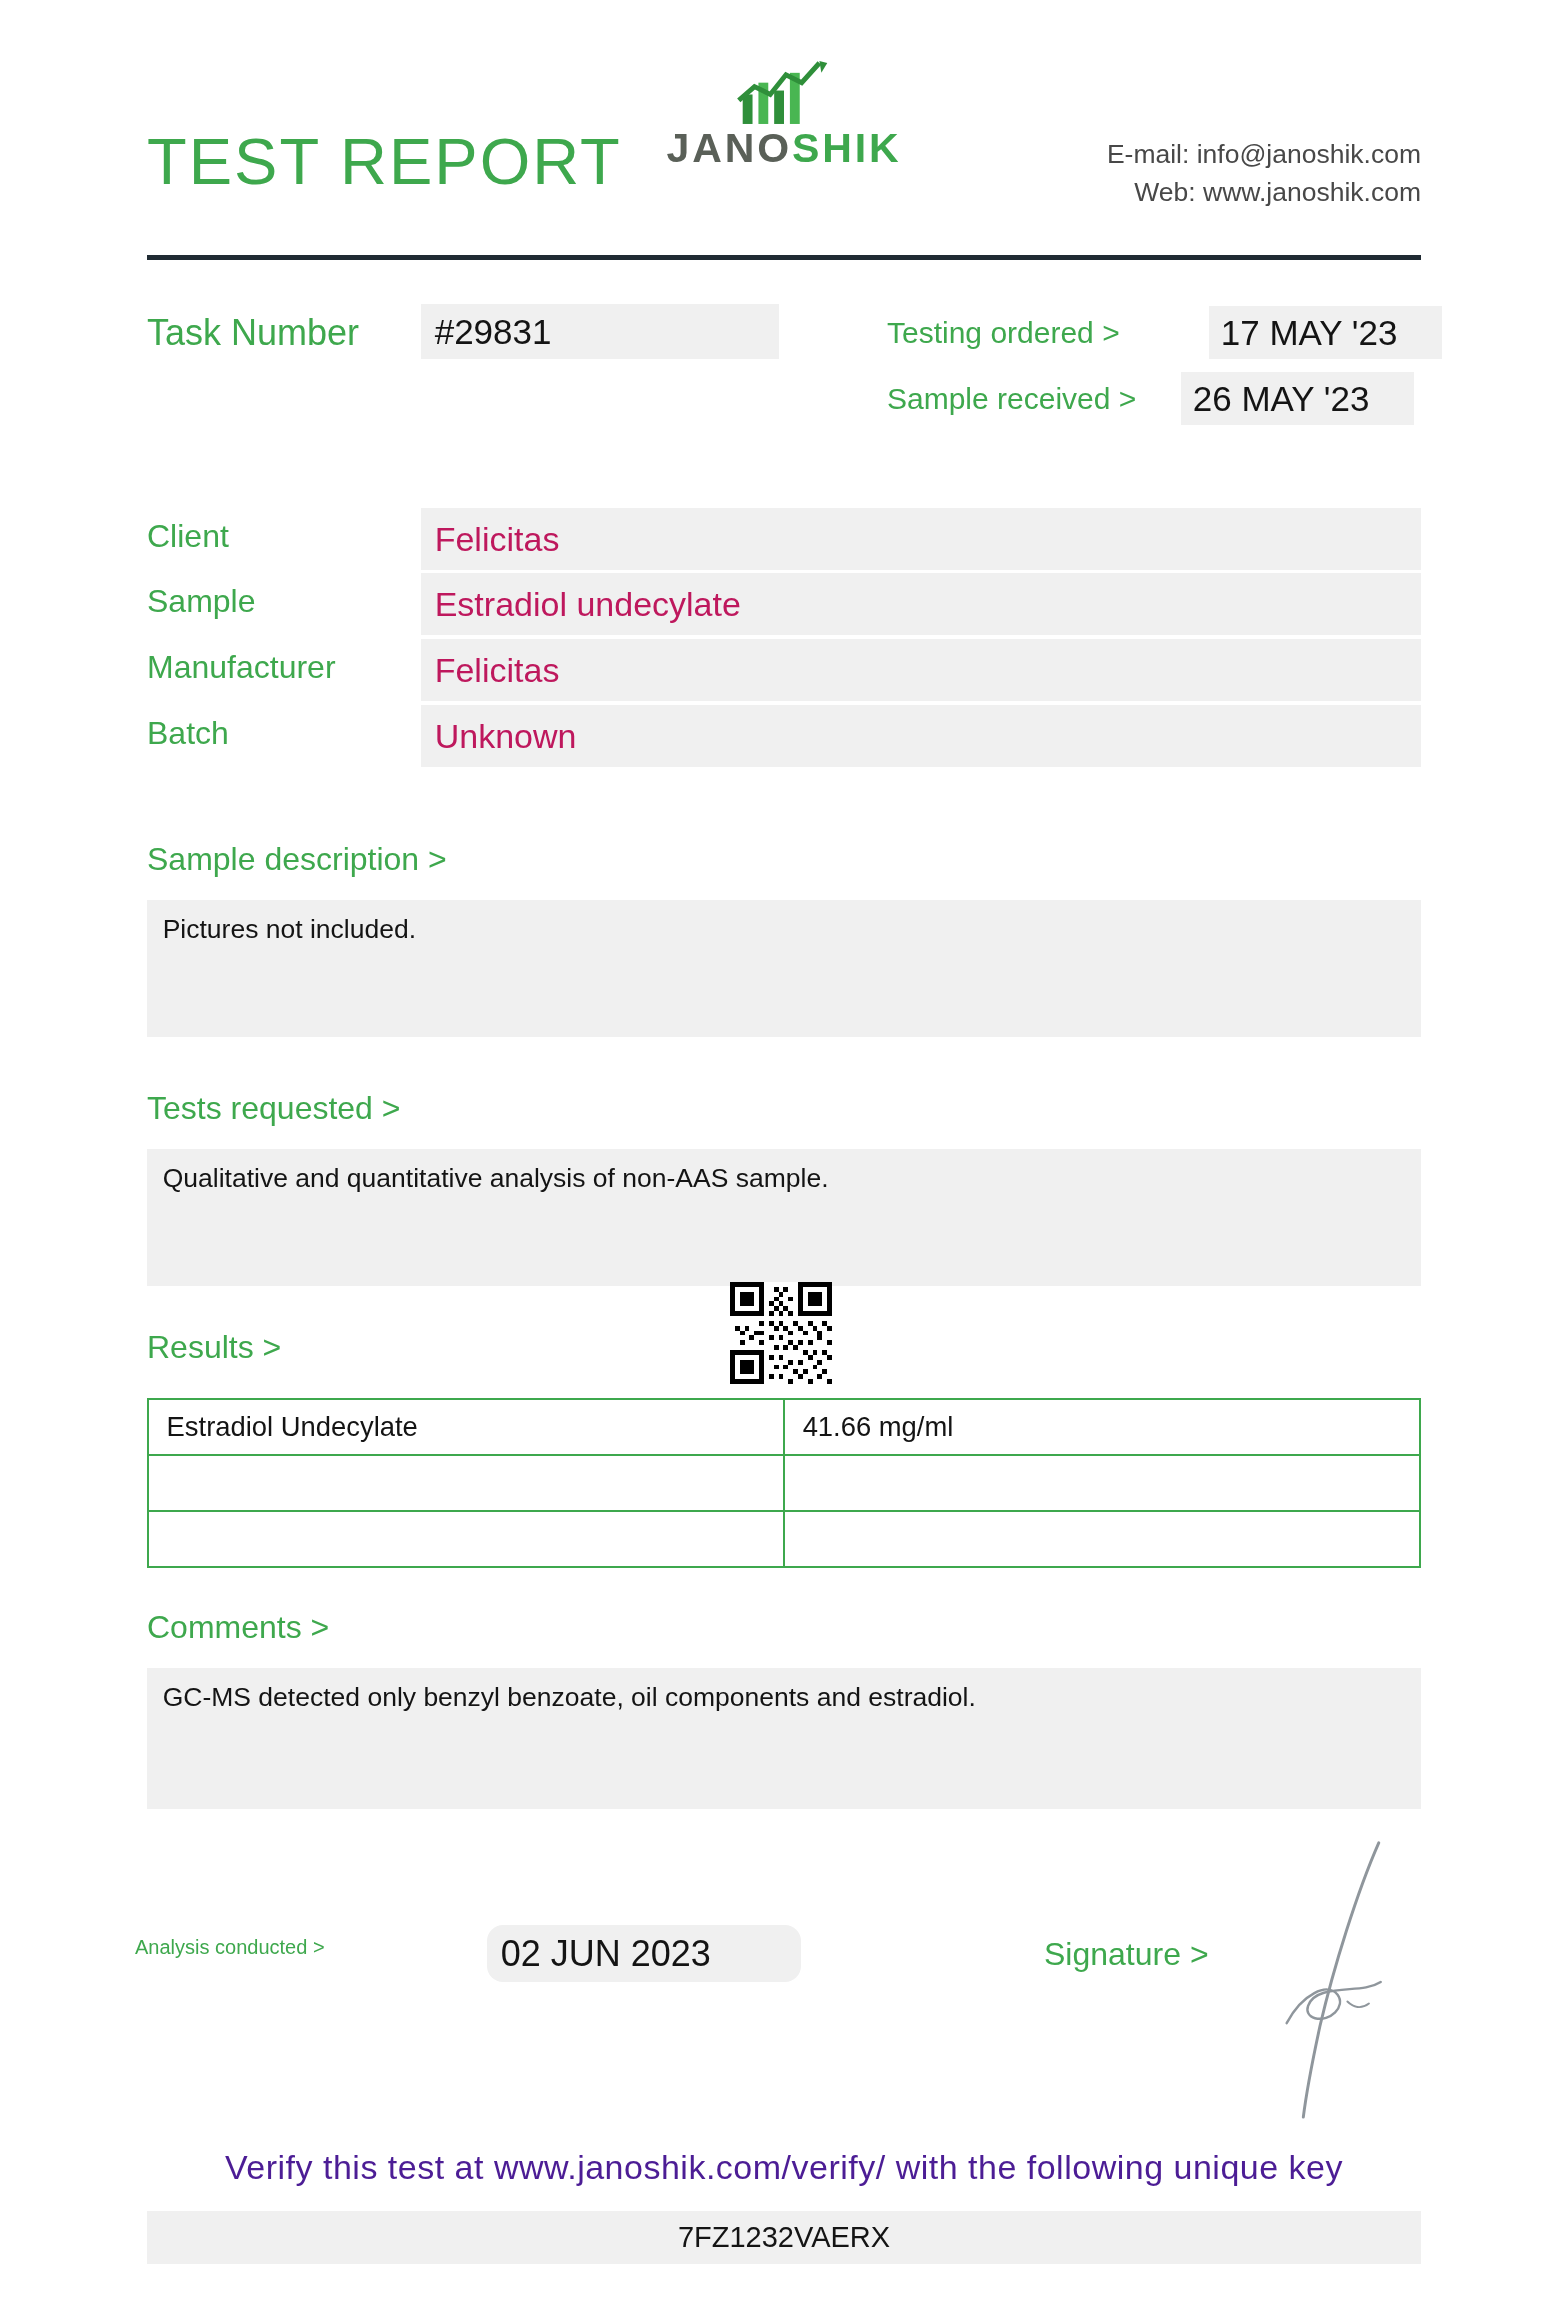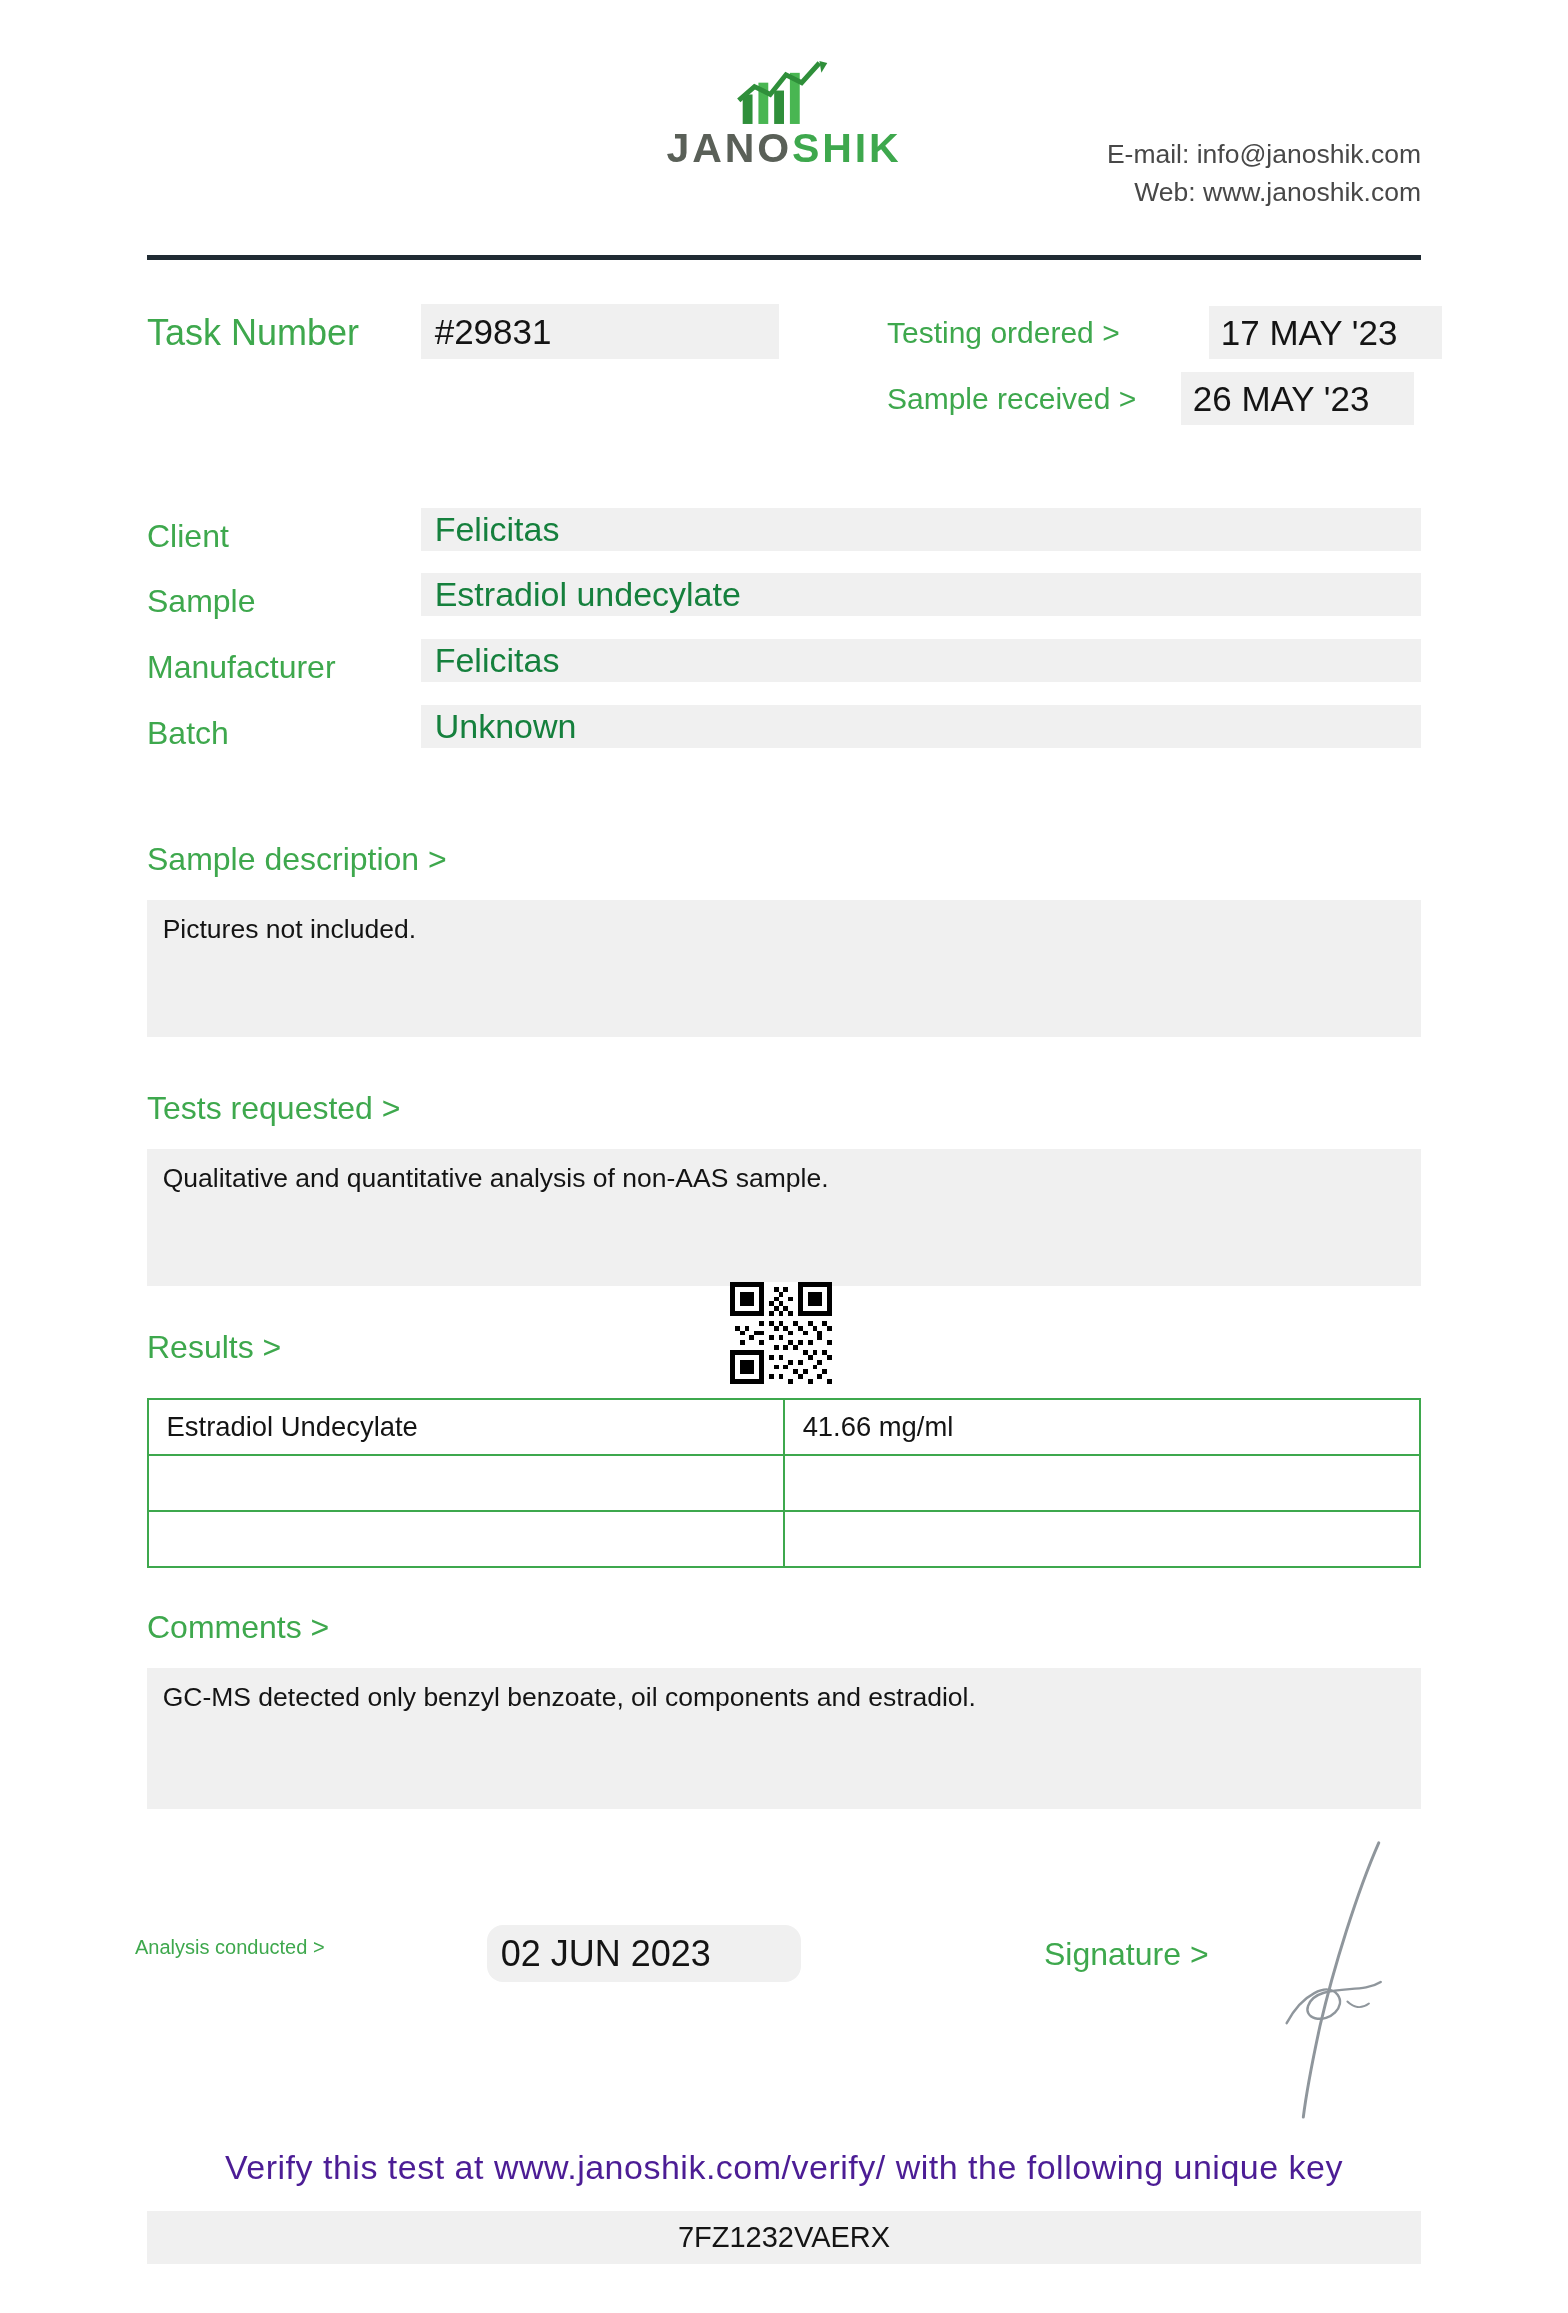--- a/index.html
+++ b/index.html
@@ -60,23 +60,23 @@
     background: #f0f0f0; display: flex; align-items: center; padding-left: 11.8px;
     font-size: 35px; color: #141414;
   }
 
   
   .info-row { position: absolute; left: 147px; width: 1274px; height: 55px; }
   .info-row .lbl {
     position: absolute; left: 0; top: 9.8px; font-size: 32px; color: #3EA84D;
   }
   .info-row .val {
-    position: absolute; left: 274px; top: 0; width: 1000px; height: 43px;
+    position: absolute; left: 274px; top: 0; width: 1000px; height: 62px;
     background: #f0f0f0; display: flex; align-items: center; padding-left: 13.7px;
-    font-size: 34px; color: #15803d;
+    font-size: 34px; color: #be185d;
   }
   .info-row-0 { top: 508px; }
   .info-row-1 { top: 573px; }
   .info-row-2 { top: 639px; }
   .info-row-3 { top: 705px; }
 
   
   .section-heading { position: absolute; left: 147px; font-size: 32px; color: #3EA84D; }
   .section-box {
     position: absolute; left: 147px; width: 1274px;
@@ -126,20 +126,21 @@
     position: absolute; left: 147px; top: 2211px; width: 1274px; height: 53px;
     background: #f0f0f0; display: flex; align-items: center; justify-content: center;
     font-size: 29px; color: #141414;
   }
 </style>
 </head>
 <body>
 
 <div class="page">
 
+  <div class="report-title">TEST REPORT</div>
 
   <div class="logo">
     <svg class="logo-bars" width="118" height="63" viewBox="0 0 120 64">
       <rect x="18" y="34" width="10" height="30" fill="#2f8f3a"></rect>
       <rect x="34" y="22" width="10" height="42" fill="#49b652"></rect>
       <rect x="50" y="30" width="10" height="34" fill="#2f8f3a"></rect>
       <rect x="66" y="12" width="10" height="52" fill="#49b652"></rect>
       <polyline points="14,40 30,26 46,34 62,14 78,22 96,2" fill="none" stroke="#2f8f3a" stroke-width="5"></polyline>
       <polygon points="96,0 104,2 98,12" fill="#2f8f3a"></polygon>
     </svg>

